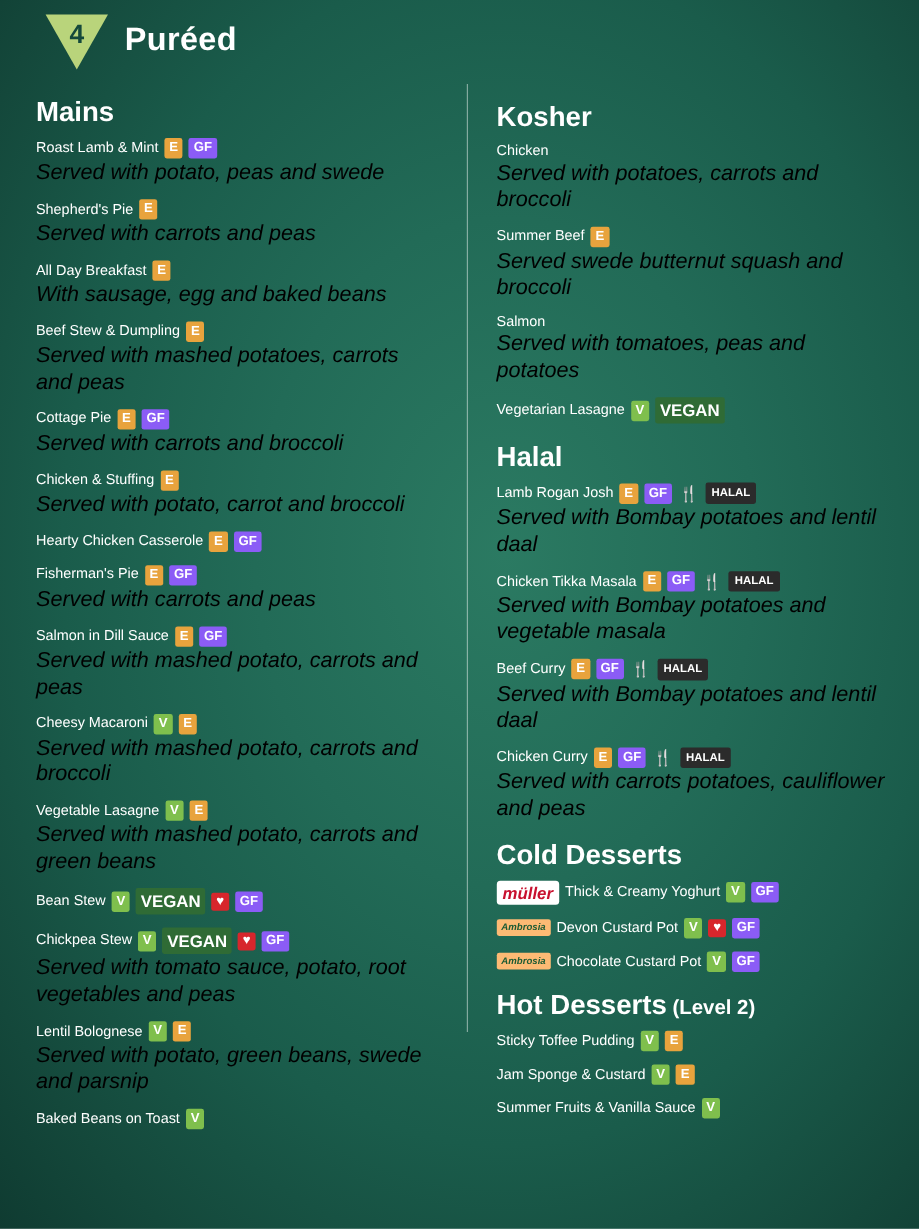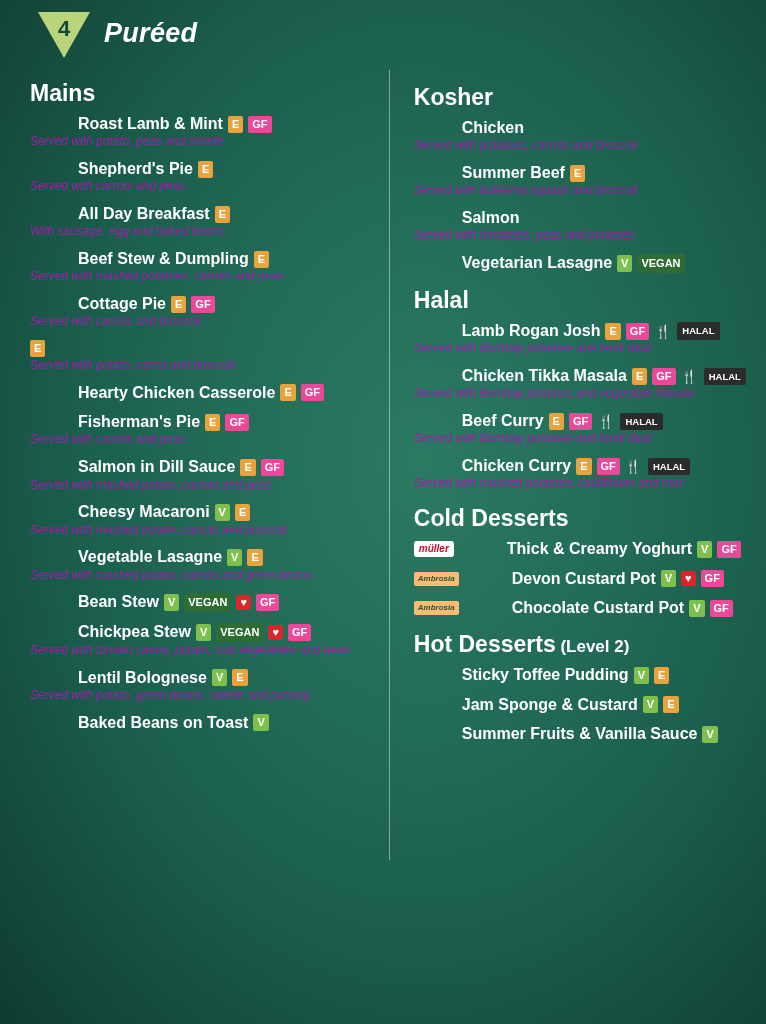--- a/index.html
+++ b/index.html
@@ -55,21 +55,20 @@
     text-align: center;
     font-size: 22px;
     font-weight: bold;
     color: #14483b;
   }
   .header-title {
     font-size: 27px;
     font-weight: bold;
     letter-spacing: 0.3px;
     padding-bottom: 4px;
-    font-style: italic;
   }
 
   
   .columns {
     display: flex;
     padding: 8px 16px 0 0;
   }
   .col-left {
     width: 392px;
     padding-left: 30px;
@@ -107,54 +106,53 @@
     margin-bottom: 11px;
   }
   .item-name-row {
     display: flex;
     align-items: center;
     flex-wrap: wrap;
     gap: 5px;
     line-height: 1.15;
   }
   .item-name {
-    font-size: 16px;
-    font-weight: bold;
-    margin-left: 48px;
+    font-size: 12px;
+    font-weight: normal;
   }
   .item-desc {
-    font-size: 12px;
+    font-size: 18px;
     font-style: italic;
     line-height: 1.22;
     margin-top: 1px;
-    color: #a21caf;
+    color: #000000;
     max-width: 330px;
   }
 
   
   .tag {
     display: inline-block;
     font-size: 11px;
     font-weight: bold;
     line-height: 1;
     padding: 3px 4px 3px 4px;
     border-radius: 2px;
     color: #ffffff;
     vertical-align: middle;
   }
   .tag-E { background: #e8a33d; color: #ffffff; }
-  .tag-GF { background: #ec4899; }
+  .tag-GF { background: #8b5cf6; }
   .tag-V { background: #7fbf4d; }
-  .tag-VEGAN { background: #2f6b35; font-size: 11px; padding: 4px 4px; }
+  .tag-VEGAN { background: #2f6b35; font-size: 14px; padding: 4px 4px; }
   .tag-HALAL { background: #2b2b2b; font-size: 9.5px; padding: 4px 5px; }
   .tag-HEART { background: #d7262c; padding: 2px 4px; font-size: 11px; }
   .tag-MULLER {
     background: #ffffff;
     color: #c8102e;
-    font-size: 10px;
+    font-size: 14px;
     padding: 3px 5px;
     border-radius: 3px;
     font-style: italic;
   }
   .tag-AMBROSIA {
     background: #fdba74;
     color: #1d5b33;
     font-size: 8px;
     padding: 3px 4px;
     border-radius: 2px;
@@ -217,20 +215,21 @@
         <div class="item">
           <div class="item-name-row">
             <span class="item-name">Cottage Pie</span>
             <span class="tag tag-E">E</span>
             <span class="tag tag-GF">GF</span>
           </div>
           <div class="item-desc">Served with carrots and broccoli</div>
         </div>
         <div class="item">
           <div class="item-name-row">
+            <span class="item-name">Chicken &amp; Stuffing</span>
             <span class="tag tag-E">E</span>
           </div>
           <div class="item-desc">Served with potato, carrot and broccoli</div>
         </div>
         <div class="item">
           <div class="item-name-row">
             <span class="item-name">Hearty Chicken Casserole</span>
             <span class="tag tag-E">E</span>
             <span class="tag tag-GF">GF</span>
           </div>
@@ -307,21 +306,21 @@
           <div class="item-name-row">
             <span class="item-name">Chicken</span>
           </div>
           <div class="item-desc">Served with potatoes, carrots and broccoli</div>
         </div>
         <div class="item">
           <div class="item-name-row">
             <span class="item-name">Summer Beef</span>
             <span class="tag tag-E">E</span>
           </div>
-          <div class="item-desc">Served with butternut squash and broccoli</div>
+          <div class="item-desc">Served swede butternut squash and broccoli</div>
         </div>
         <div class="item">
           <div class="item-name-row">
             <span class="item-name">Salmon</span>
           </div>
           <div class="item-desc">Served with tomatoes, peas and potatoes</div>
         </div>
         <div class="item">
           <div class="item-name-row">
             <span class="item-name">Vegetarian Lasagne</span>
@@ -361,21 +360,21 @@
           <div class="item-desc">Served with Bombay potatoes and lentil daal</div>
         </div>
         <div class="item">
           <div class="item-name-row">
             <span class="item-name">Chicken Curry</span>
             <span class="tag tag-E">E</span>
             <span class="tag tag-GF">GF</span>
             <span class="tag tag-FORK">🍴</span>
             <span class="tag tag-HALAL">HALAL</span>
           </div>
-          <div class="item-desc">Served with mashed potatoes, cauliflower and root</div>
+          <div class="item-desc">Served with carrots potatoes, cauliflower and peas</div>
         </div>
         <div class="section-head"><span>Cold Desserts</span></div>
         <div class="item">
           <div class="item-name-row">
             <span class="tag tag-MULLER">müller</span>
             <span class="item-name">Thick &amp; Creamy Yoghurt</span>
             <span class="tag tag-V">V</span>
             <span class="tag tag-GF">GF</span>
           </div>
         </div>

